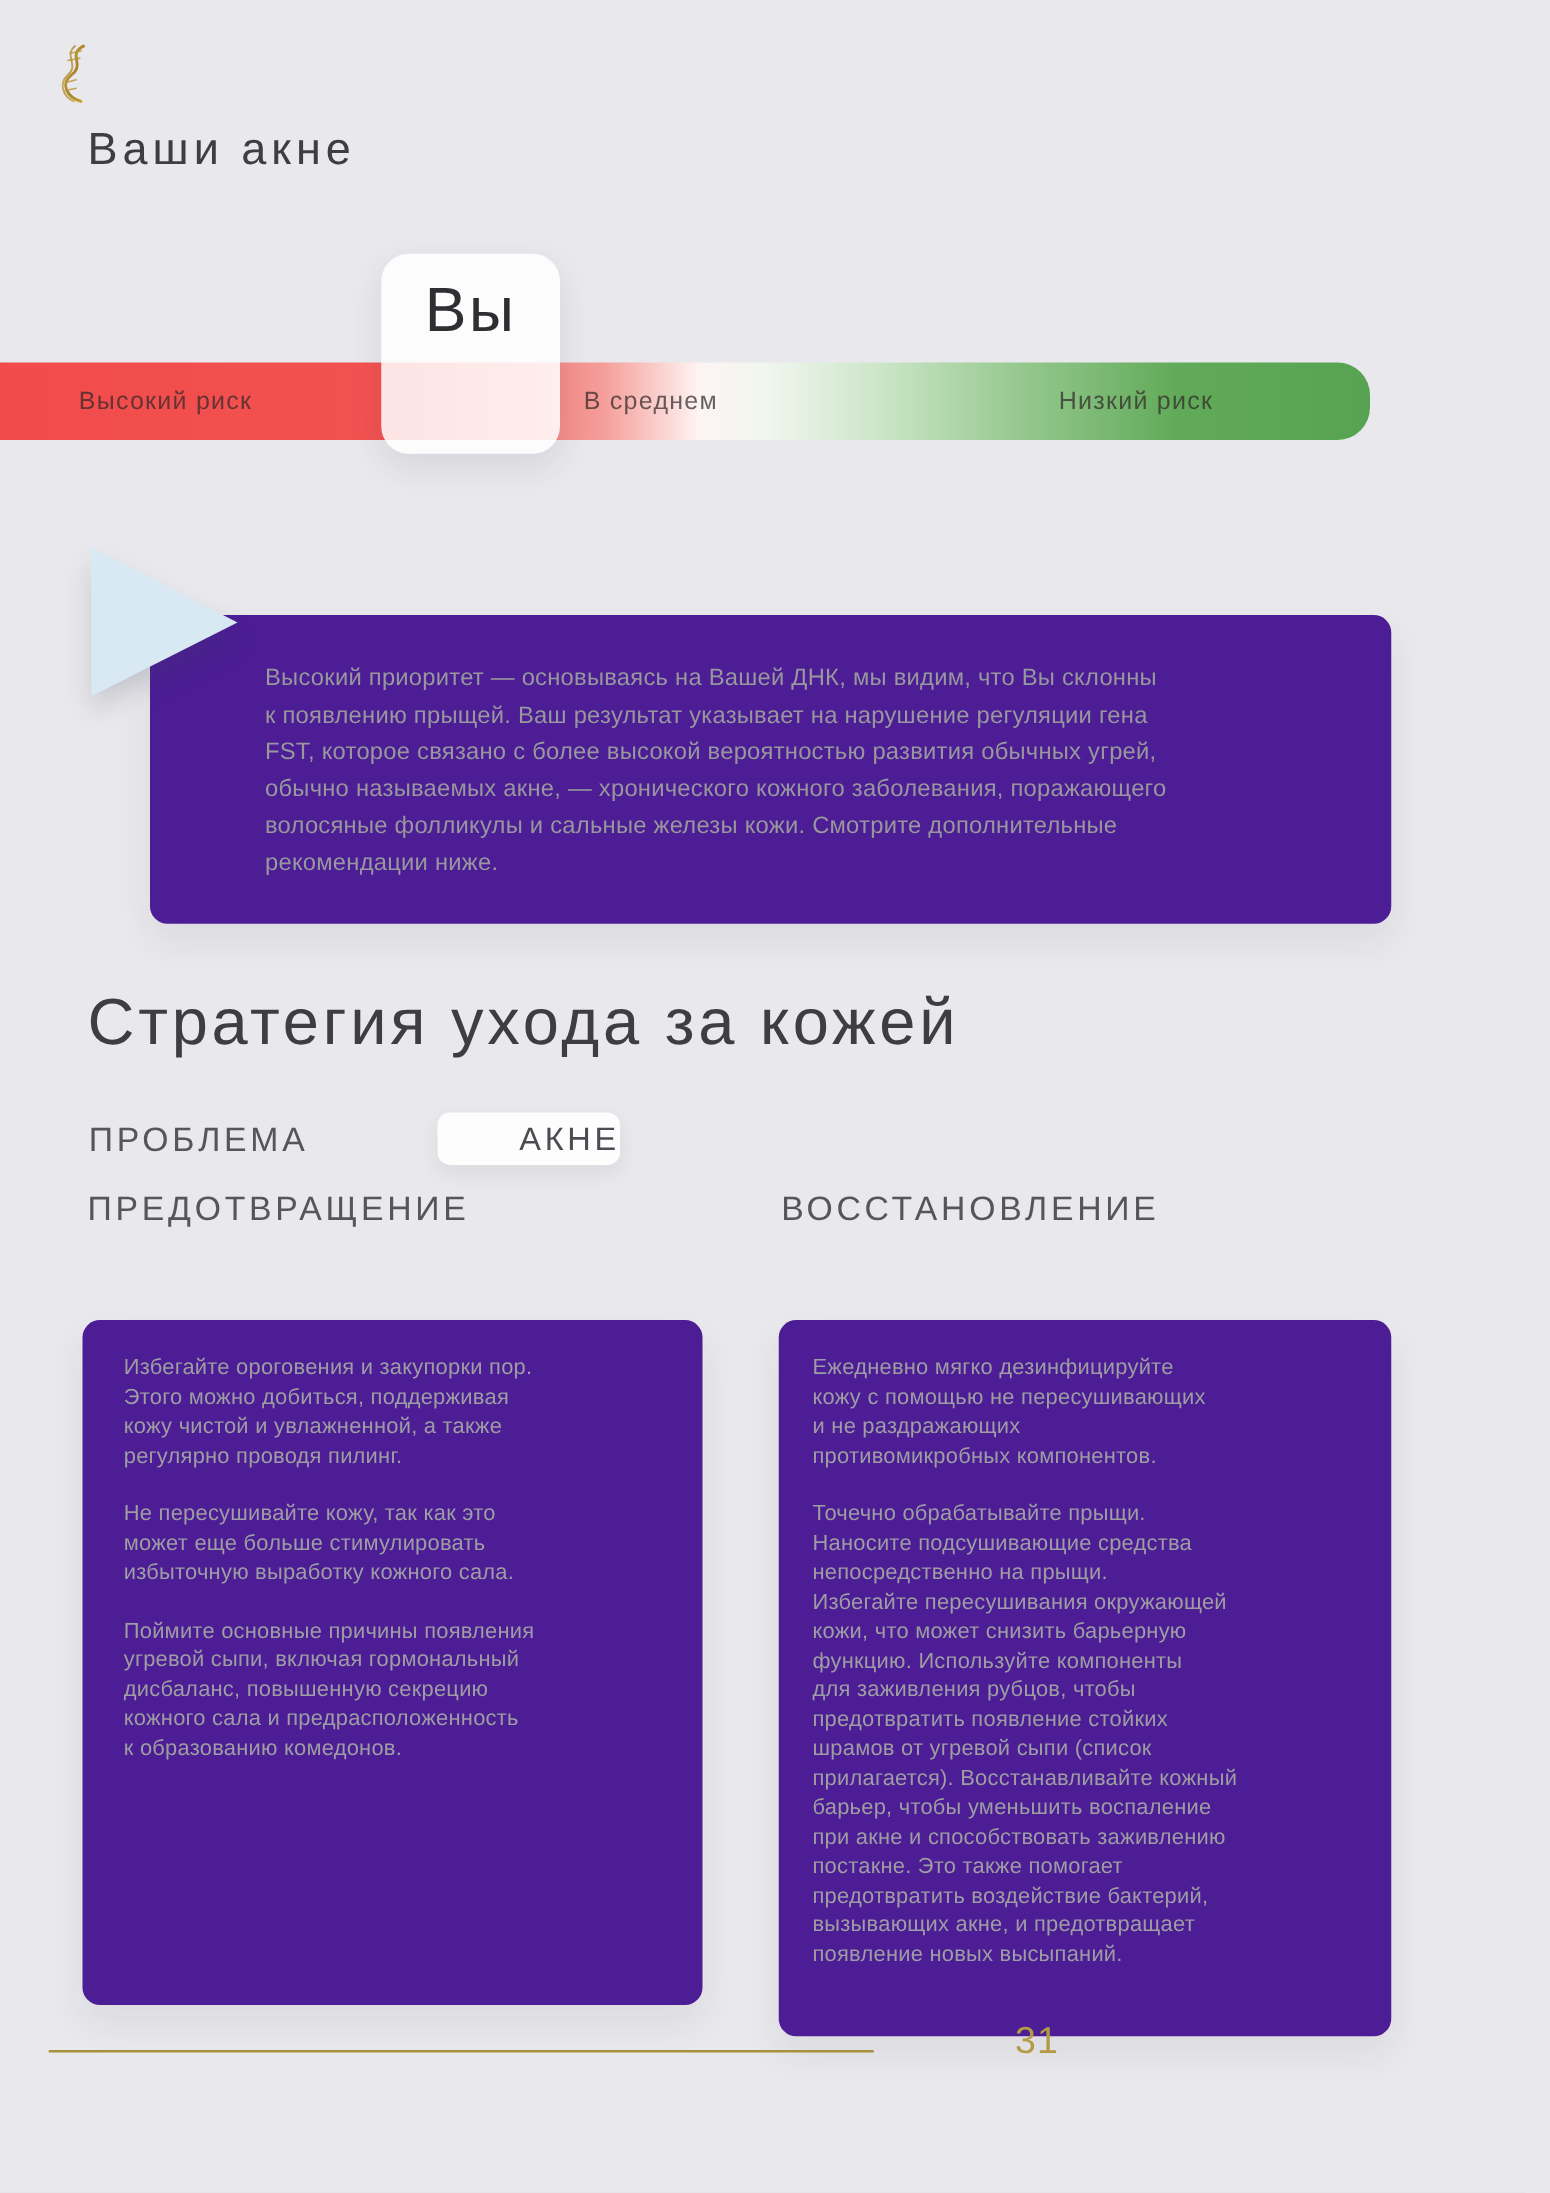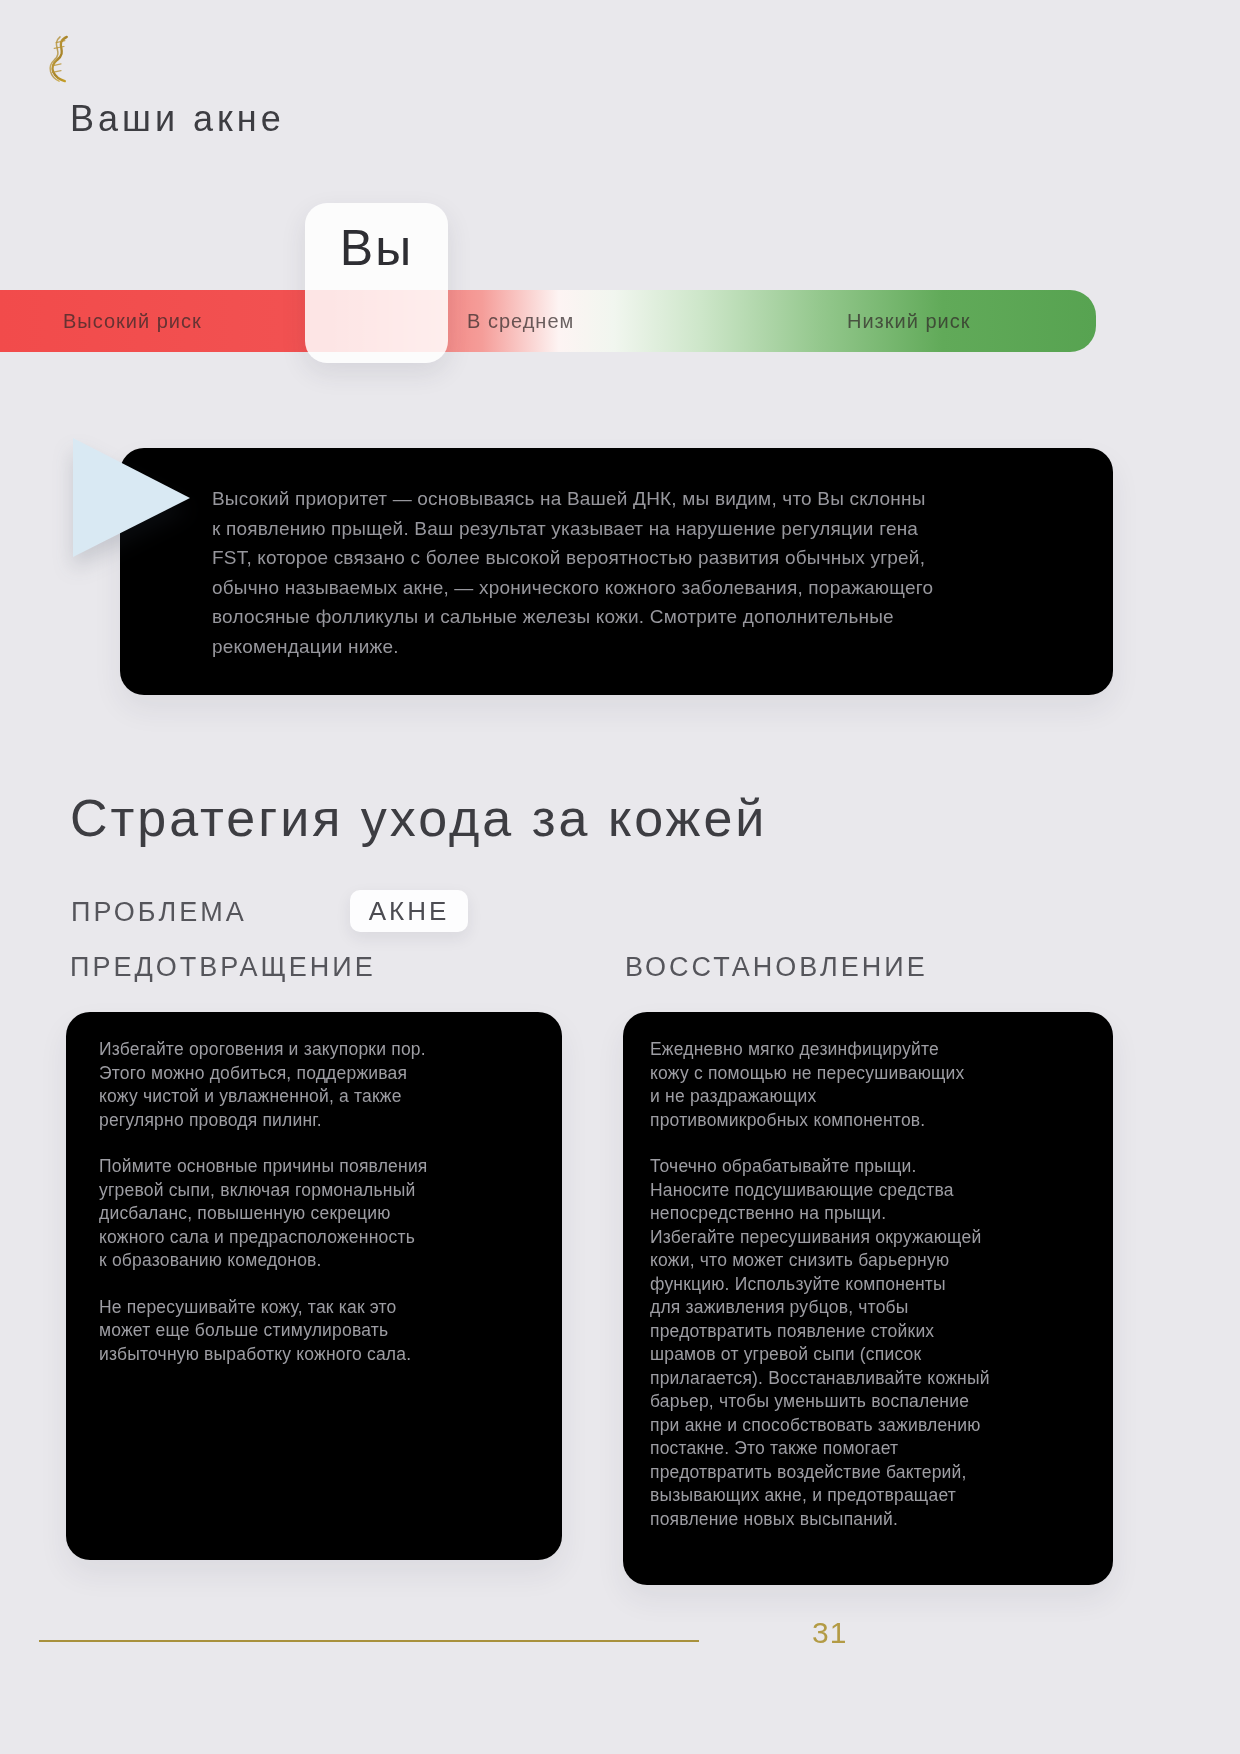--- a/index.html
+++ b/index.html
@@ -18,32 +18,32 @@
   .rl-high{left:63px;}
   .rl-med{left:467px;}
   .rl-low{left:847px;}
   .marker{left:305px;top:203px;width:143px;height:160px;border-radius:22px;
     background:rgba(255,255,255,0.85);box-shadow:0 10px 26px rgba(50,50,70,0.10);z-index:3;}
   .marker-label{width:100%;top:16px;text-align:center;font-size:50px;font-weight:300;color:#2e2e33;letter-spacing:2px;}
 
   
   .triangle{left:73px;top:438px;width:0;height:0;border-top:60px solid transparent;border-bottom:59px solid transparent;
     border-left:117px solid #d9e9f3;filter:drop-shadow(0 12px 10px rgba(50,60,80,0.18));z-index:2;}
-  .card{background:#000000;border-radius:24px;box-shadow:0 14px 30px rgba(40,40,70,0.07);}
+  .card{background:#4c1d95;border-radius:14px;box-shadow:0 14px 30px rgba(40,40,70,0.07);margin-top:44px;}
   .prioritycard{left:120px;top:448px;width:993px;height:247px;}
   .prioritytext{left:92px;top:36px;width:820px;font-size:19px;line-height:29.5px;color:#97979d;letter-spacing:0.2px;}
   .prewrap{white-space:pre-line;}
 
   
   .h2{left:70px;top:788px;font-size:52px;font-weight:300;letter-spacing:3px;color:#3d3d42;}
   .label{font-size:27px;font-weight:300;letter-spacing:3px;color:#55555b;}
   .problem-label{left:71px;top:897px;}
   .problem-badge{left:350px;top:890px;width:118px;height:42px;border-radius:10px;background:#fdfdfe;
-    box-shadow:0 6px 16px rgba(40,40,70,0.08);text-align:center;line-height:42px;font-size:26px;font-weight:300;
-    letter-spacing:3px;color:#4c4c52;}
+    box-shadow:0 6px 16px rgba(40,40,70,0.08);text-align:right;line-height:42px;font-size:26px;font-weight:300;
+    letter-spacing:3px;color:#4c4c52;padding-left:28px;}
   .col-head-left{left:70px;top:952px;}
   .col-head-right{left:625px;top:952px;}
 
   .bodycard{top:1012px;}
   .leftcard{left:66px;width:496px;height:548px;}
   .rightcard{left:623px;width:490px;height:573px;}
   .cardtext{font-size:17.5px;line-height:23.5px;color:#9d9da3;letter-spacing:0.2px;}
   .leftcard .inner{position:absolute;left:33px;top:26px;width:440px;}
   .rightcard .inner{position:absolute;left:27px;top:26px;width:440px;}
   .cardtext p{margin:0 0 23px 0;}
@@ -98,28 +98,28 @@
 
   <div class="abs label col-head-left">ПРЕДОТВРАЩЕНИЕ</div>
   <div class="abs label col-head-right">ВОССТАНОВЛЕНИЕ</div>
 
   <div class="abs card bodycard leftcard">
     <div class="inner cardtext">
       <p class="prewrap">Избегайте ороговения и закупорки пор.
 Этого можно добиться, поддерживая
 кожу чистой и увлажненной, а также
 регулярно проводя пилинг.</p>
+      <p class="prewrap">Не пересушивайте кожу, так как это
+может еще больше стимулировать
+избыточную выработку кожного сала.</p>
       <p class="prewrap">Поймите основные причины появления
 угревой сыпи, включая гормональный
 дисбаланс, повышенную секрецию
 кожного сала и предрасположенность
 к образованию комедонов.</p>
-      <p class="prewrap">Не пересушивайте кожу, так как это
-может еще больше стимулировать
-избыточную выработку кожного сала.</p>
     </div>
   </div>
 
   <div class="abs card bodycard rightcard">
     <div class="inner cardtext">
       <p class="prewrap">Ежедневно мягко дезинфицируйте
 кожу с помощью не пересушивающих
 и не раздражающих
 противомикробных компонентов.</p>
       <p class="prewrap">Точечно обрабатывайте прыщи.

